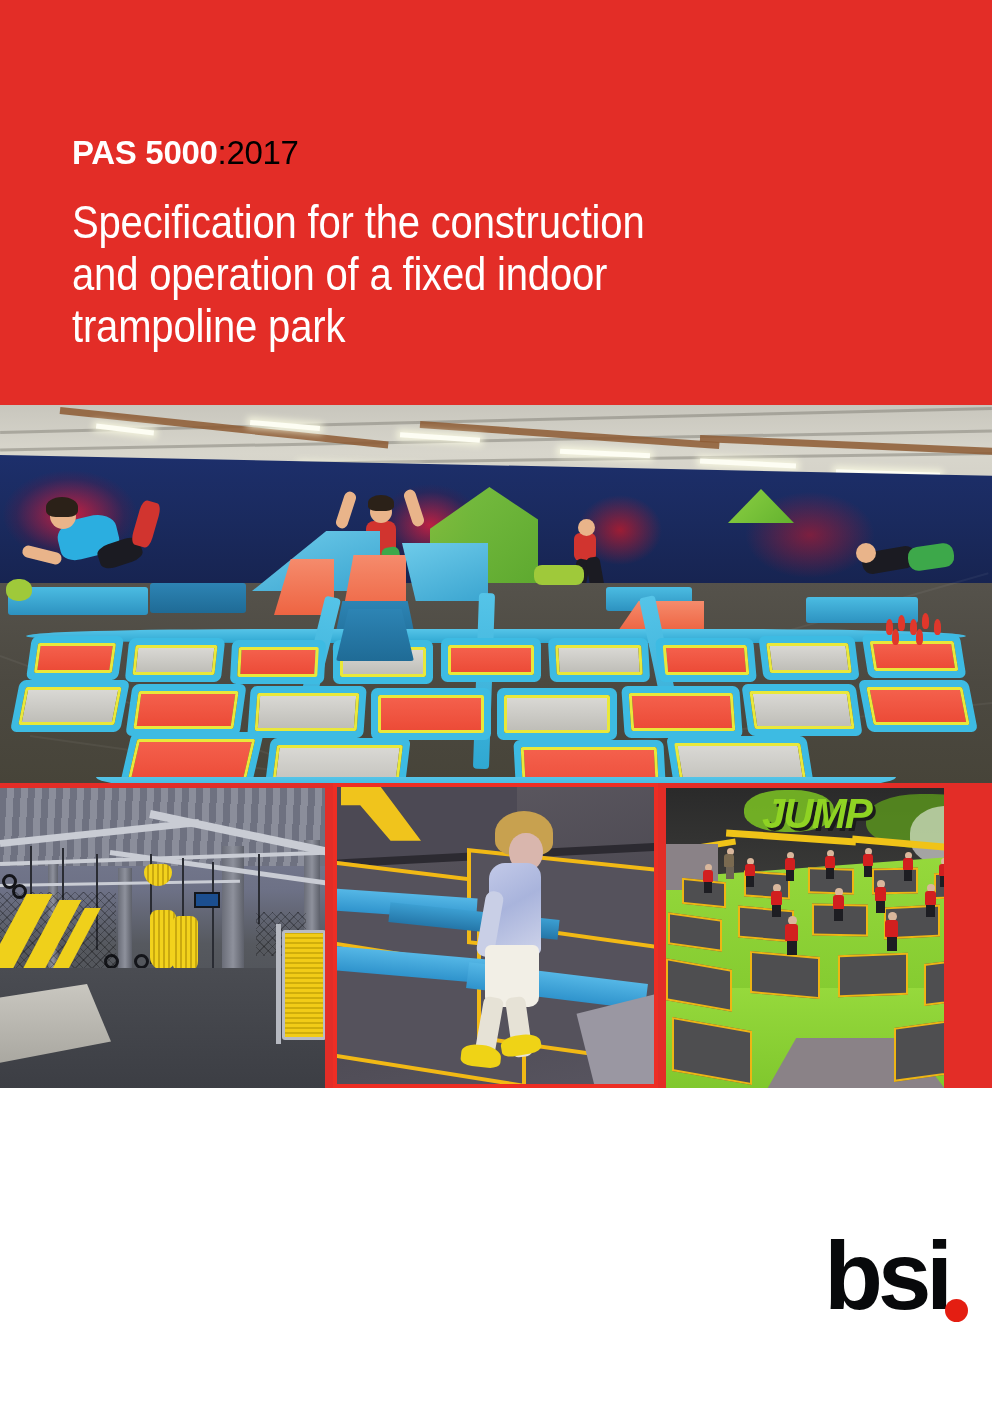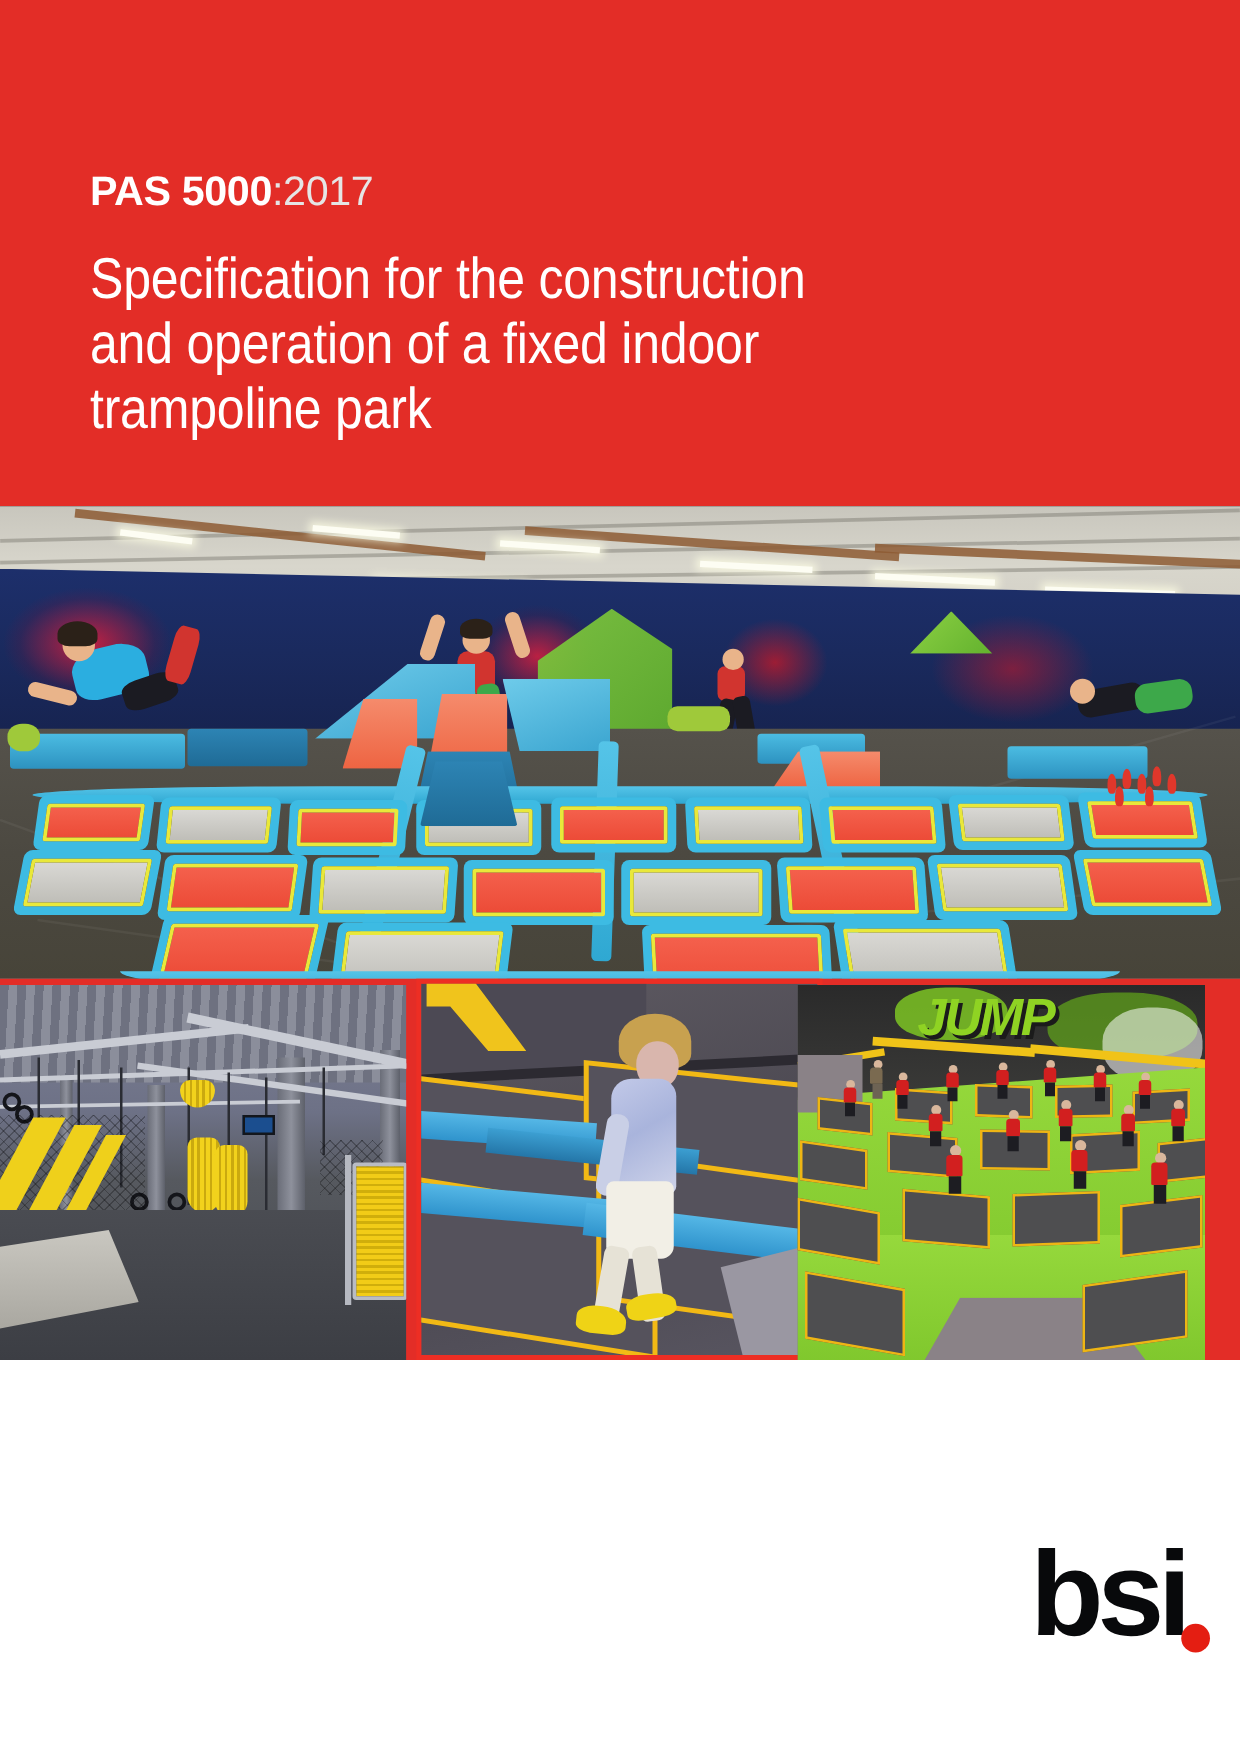--- a/index.html
+++ b/index.html
@@ -17,21 +17,21 @@
   .header {
     position:absolute; left:0; top:0; width:992px; height:405px;
     background:#E32D27;
   }
   .doc-ref {
     position:absolute; left:72px; top:134px;
     font-size:33px; letter-spacing:-0.3px; color:#ffffff;
     white-space:nowrap;
   }
   .doc-ref .ref-strong { font-weight:bold; color:#ffffff; }
-  .doc-ref .ref-year  { font-weight:normal; color:#e5e5e5; }
+  .doc-ref .ref-year  { font-weight:normal; color:#000000; }
 
   .doc-title {
     position:absolute; left:72px; top:196px; width:800px;
     color:#ffffff;
     font-size:46px; line-height:52px; font-weight:300;
     letter-spacing:-0.2px;
     font-family:"Liberation Sans", sans-serif;
     transform:scaleX(0.87); transform-origin:left top;
   }
   .doc-title .tl { display:block; white-space:nowrap; }
@@ -133,21 +133,21 @@
   .beanbag { position:absolute; background:#9fc93a; border-radius:45%; }
 
   
   .strip {
     position:absolute; left:0; top:783px; width:992px; height:305px;
     background:#E32D27;
   }
   .ph { position:absolute; top:5px; height:300px; overflow:hidden; }
   .ph1 { left:0;   width:325px; }
   .ph2 { left:333px; width:325px; top:0; height:305px; border:4px solid #ED2E24; }
-  .ph3 { left:638px; width:326px; }
+  .ph3 { left:666px; width:278px; }
 
   
   .p1-bg { position:absolute; inset:0;
     background:linear-gradient(180deg,#7f8296 0%, #6d7186 34%, #56595f 52%, #44464b 100%); }
   .p1-ceil { position:absolute; left:0; top:0; width:100%; height:78px;
     background:repeating-linear-gradient(93deg,#6e7180 0px,#6e7180 7px,#8b8e9b 7px,#8b8e9b 14px); }
   .p1-truss { position:absolute; background:#c9ccd4; transform-origin:left center; }
   .p1-rod { position:absolute; width:2px; background:#2a2c33; }
   .p1-yellowbag { position:absolute; background:
       repeating-linear-gradient(90deg,#f2d21c 0px,#f2d21c 3px,#caa90f 3px,#caa90f 5px);

